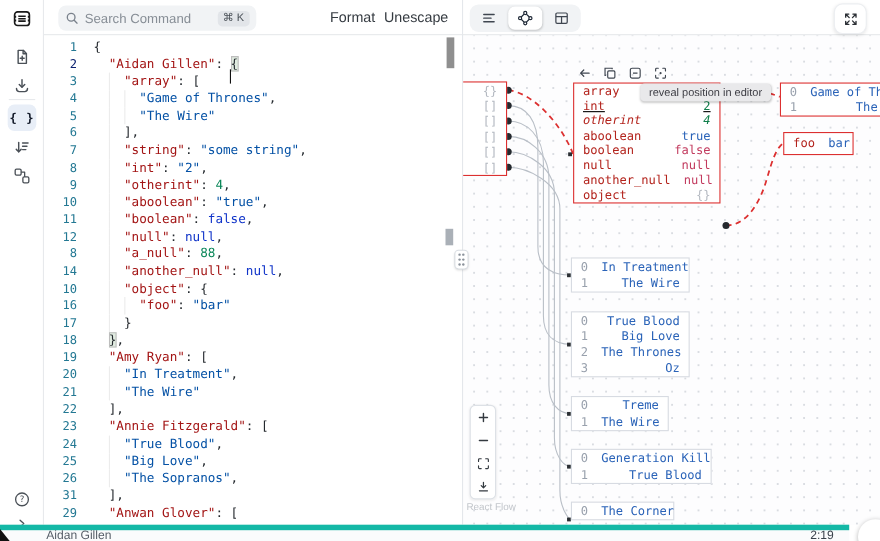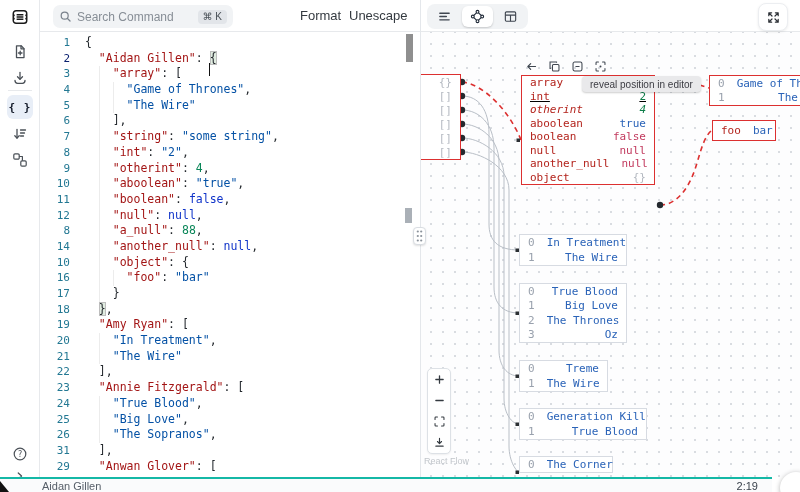--- a/index.html
+++ b/index.html
@@ -65,21 +65,21 @@
   .v-bool{color:var(--null-rose);} .v-null{color:var(--null-rose);} .v-br{color:var(--bracket-gray);}
   #node-toolbar{position:absolute;left:103px;top:27px;display:flex;gap:9px;align-items:center;color:#3f4650;}
   .nt-btn{width:14px;height:14px;display:flex;align-items:center;justify-content:center;cursor:pointer;}
   #graph-tooltip{position:absolute;left:161px;top:44px;background:#e9e9eb;border-radius:4px;box-shadow:0 1px 2px rgba(0,0,0,.2);
     font-size:10px;color:#3c3c43;padding:2.5px 8px;white-space:nowrap;z-index:6;}
   #zoom-controls{position:absolute;left:6px;top:336px;width:24px;background:#fff;border:1px solid #dde1e6;border-radius:5px;box-shadow:0 1px 2px rgba(0,0,0,.06);z-index:5;}
   .zc-btn{width:22px;height:21px;display:flex;align-items:center;justify-content:center;color:#343a40;cursor:pointer;}
   #rf-attribution{position:absolute;left:3px;top:424px;font-size:9px;color:#c2c6cb;z-index:5;}
 
   
-  #statusbar{position:absolute;left:0;top:477px;width:772px;height:15px;background:#fafbfc;border-top:2px solid #14b8a6;z-index:40;
+  #statusbar{position:absolute;left:0;top:477px;width:772px;height:15px;background:#fafbfc;border-top:5px solid #14b8a6;z-index:40;
     display:flex;align-items:center;font-size:11px;}
   #status-path{margin-left:42px;color:#565e68;}
   #status-pos{margin-left:auto;margin-right:14px;color:#3a424c;}
   #corner-fab{position:absolute;right:-12px;bottom:-12px;width:32px;height:32px;border-radius:50%;background:#fff;box-shadow:0 1px 5px rgba(0,0,0,.3);z-index:50;}
   #cursor-wedge{position:absolute;left:0;bottom:0;width:0;height:0;border-left:9px solid #111;border-top:11px solid transparent;z-index:60;}
 </style>
 </head>
 <body>
 
 <div id="sidebar">

